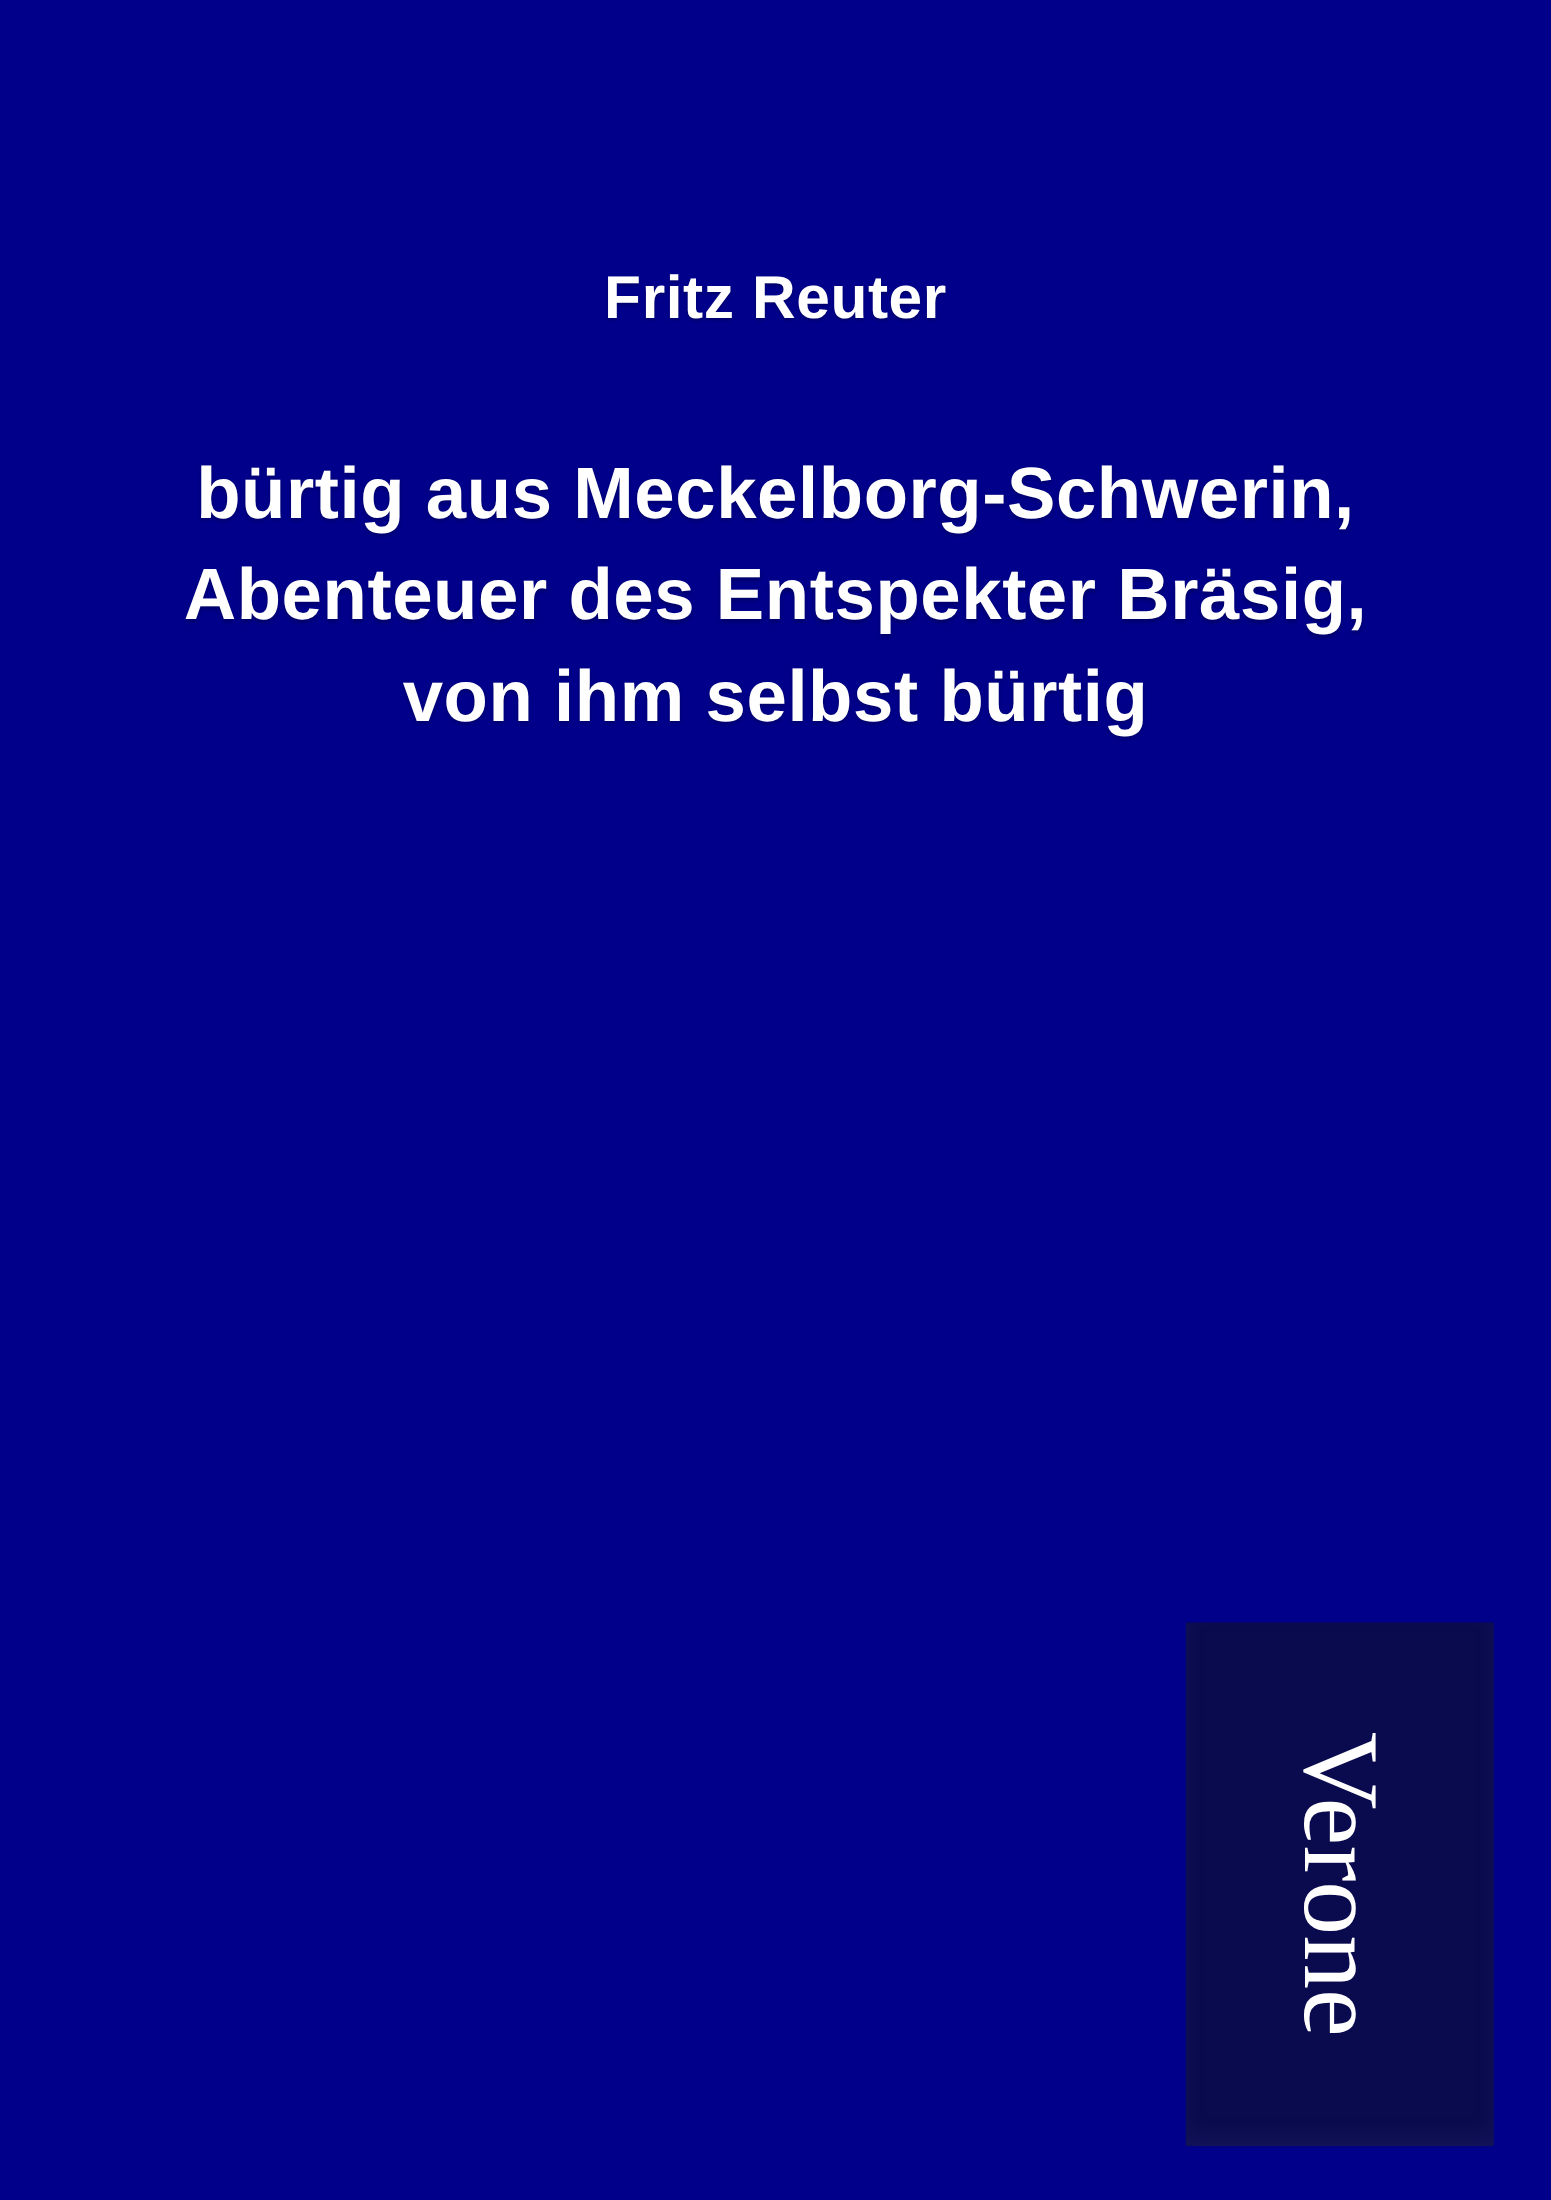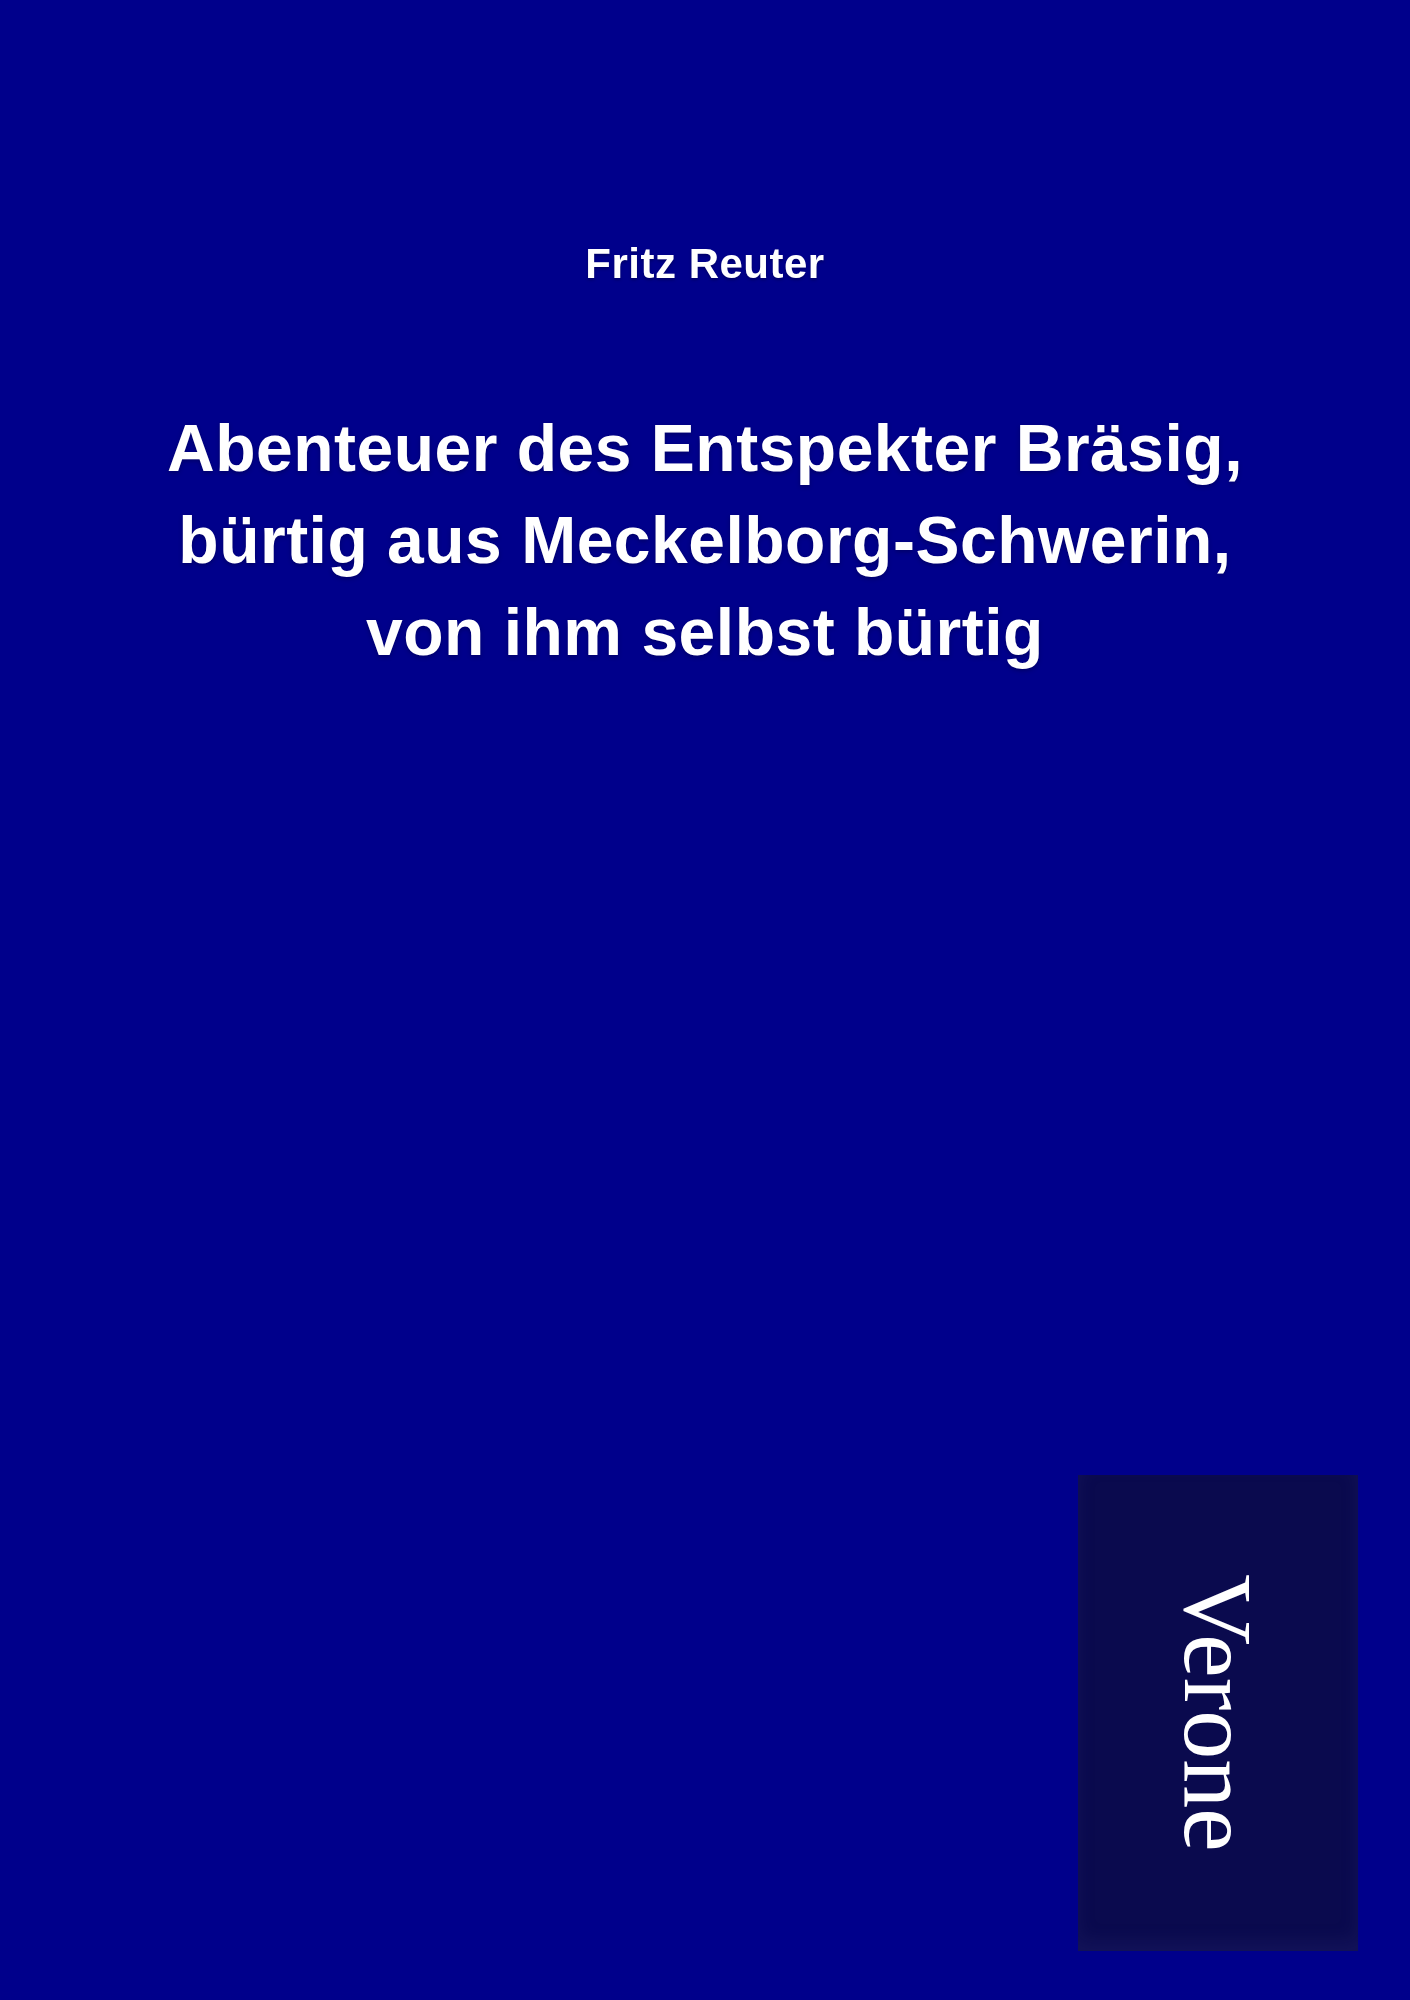--- a/index.html
+++ b/index.html
@@ -14,21 +14,21 @@
     overflow: hidden;
     font-family: "Liberation Sans", sans-serif;
   }
   .author {
     position: absolute;
     top: 243px;
     left: 0;
     width: 100%;
     text-align: center;
     color: var(--text, #ffffff);
-    font-size: 42px;
+    font-size: 55px;
     font-weight: bold;
     line-height: 1;
     letter-spacing: 0.5px;
     text-shadow: 0 2px 3px rgba(0,0,40,0.35);
   }
   .title {
     position: absolute;
     top: 402px;
     left: 0;
     width: 100%;
@@ -66,22 +66,22 @@
   }
 </style>
 </head>
 <body>
 
 <div class="page">
 
   <div class="author">Fritz Reuter</div>
 
   <div class="title">
+    <span class="line">bürtig aus Meckelborg-Schwerin,</span>
     <span class="line">Abenteuer des Entspekter Bräsig,</span>
-    <span class="line">bürtig aus Meckelborg-Schwerin,</span>
     <span class="line">von ihm selbst bürtig</span>
   </div>
 
   <div class="publisher-panel">
     <div class="publisher-text">Verone</div>
   </div>
 
 </div>
 
 </body></html>

